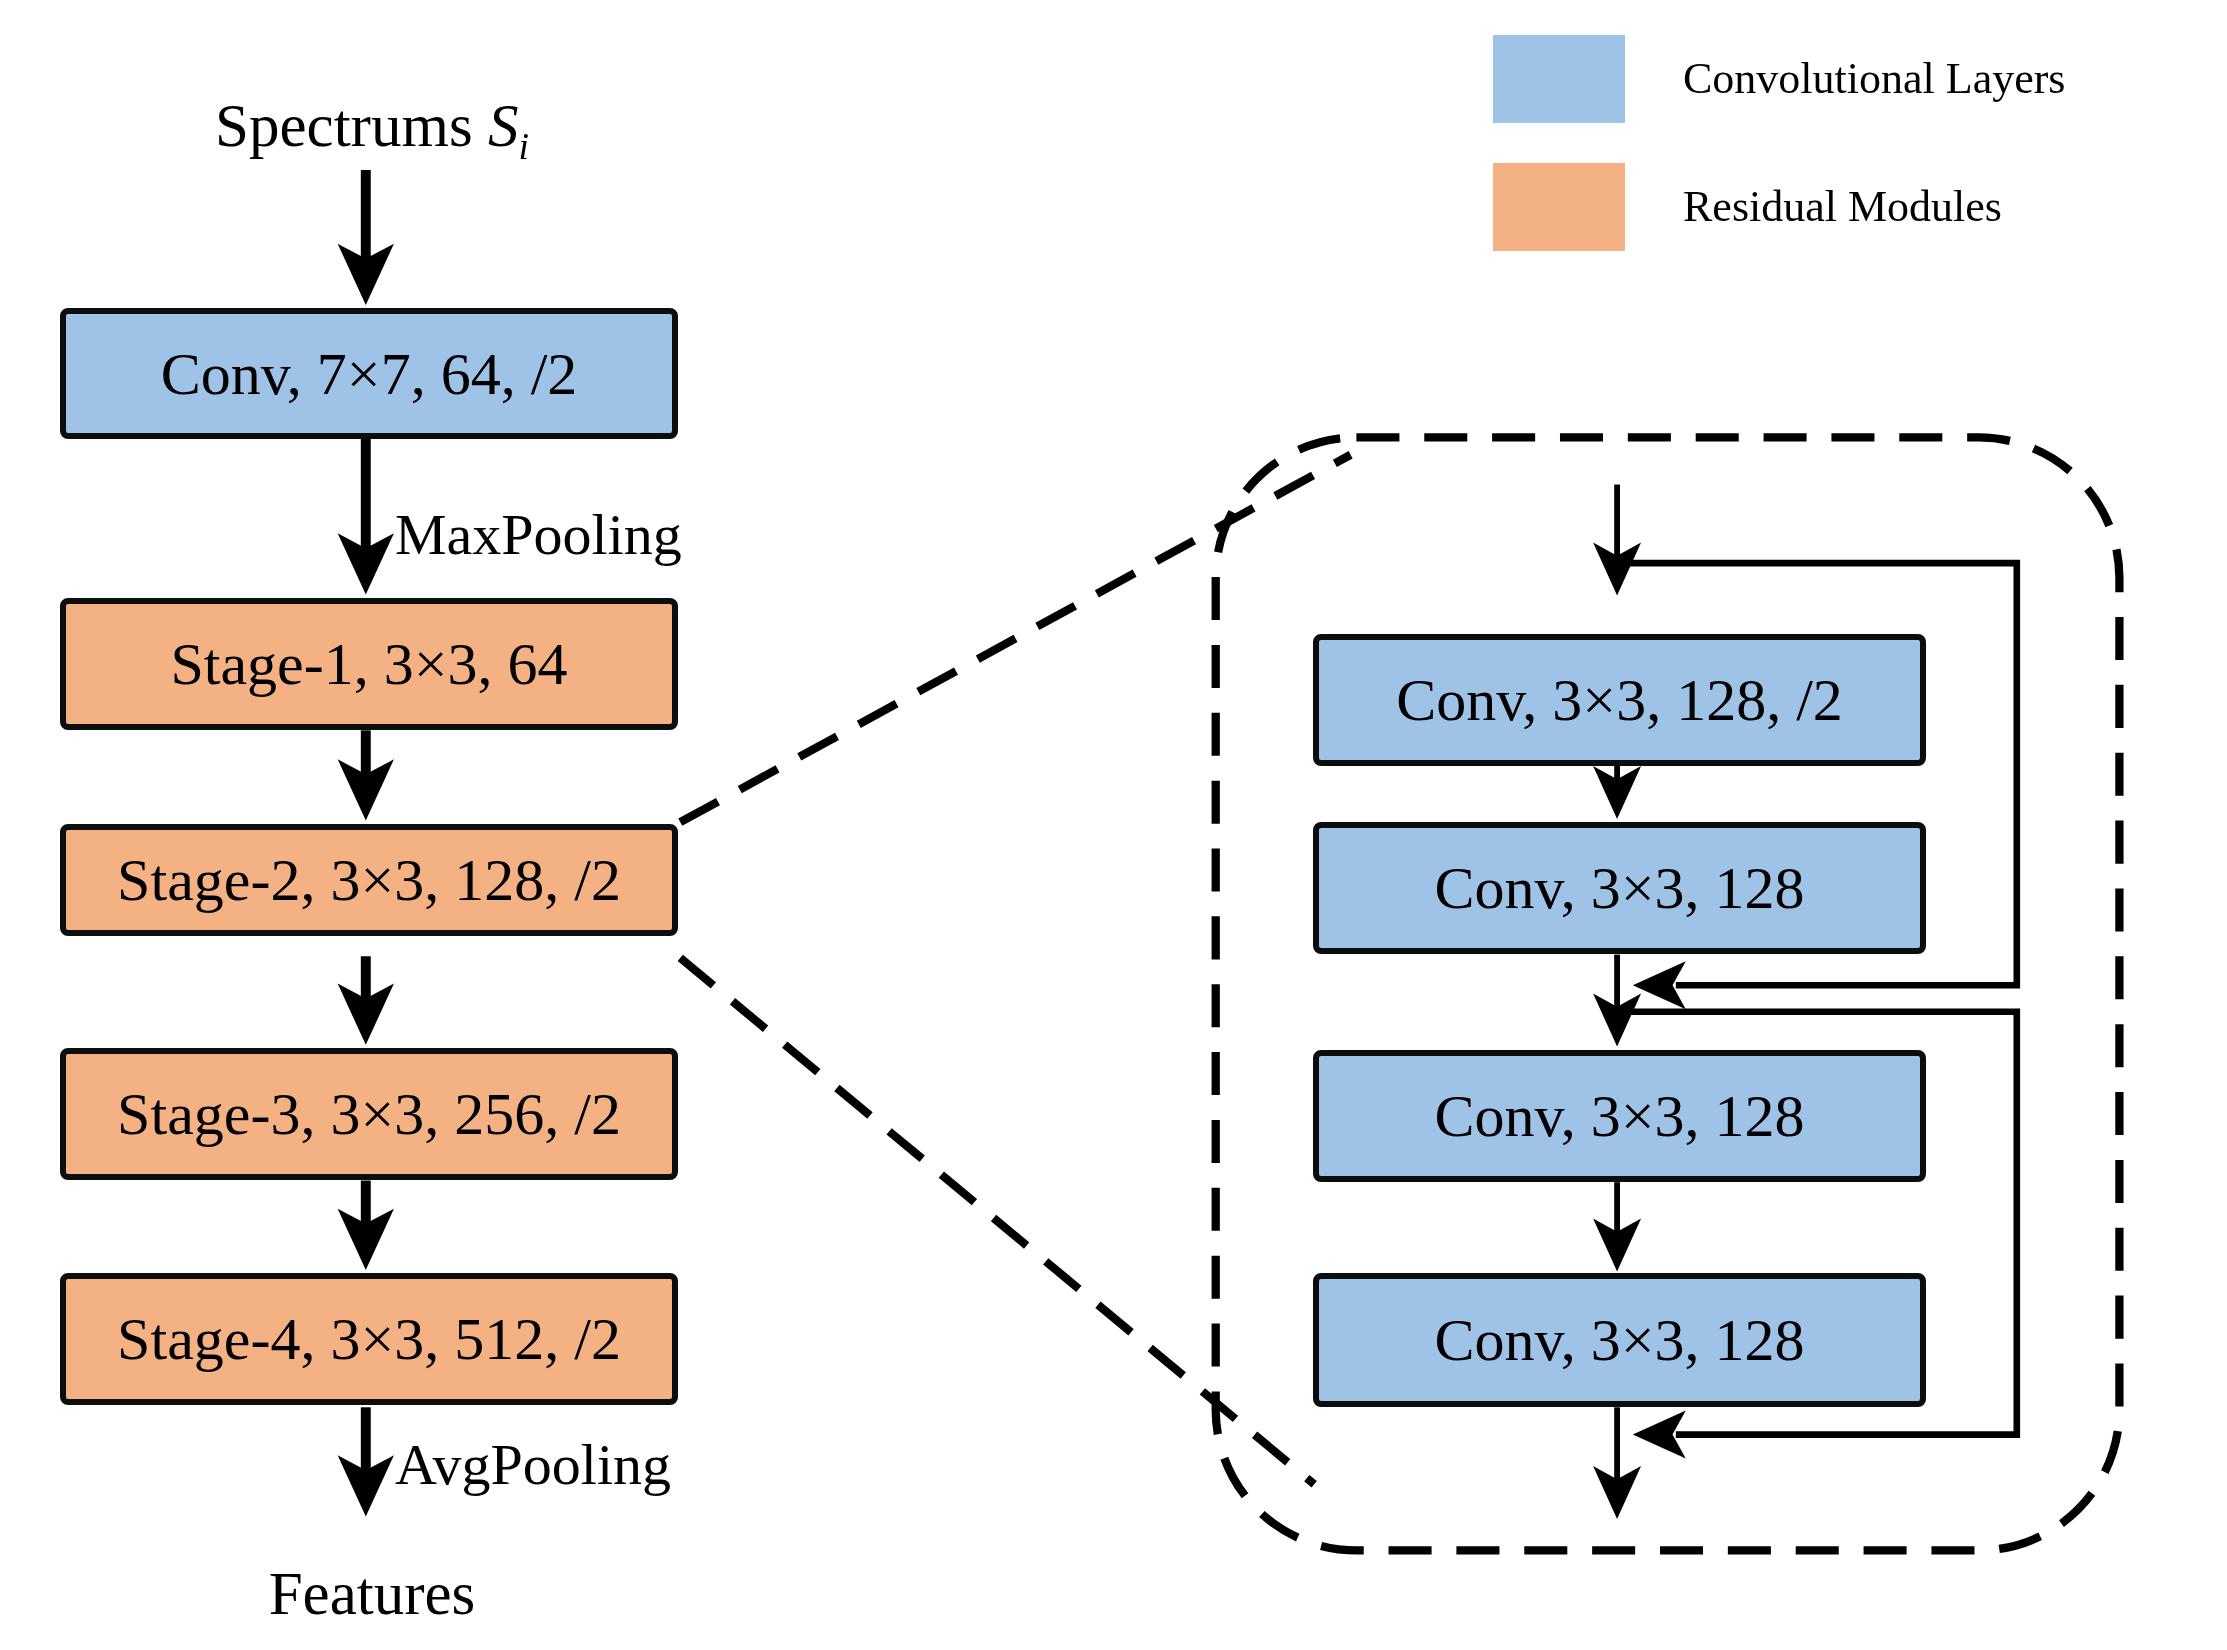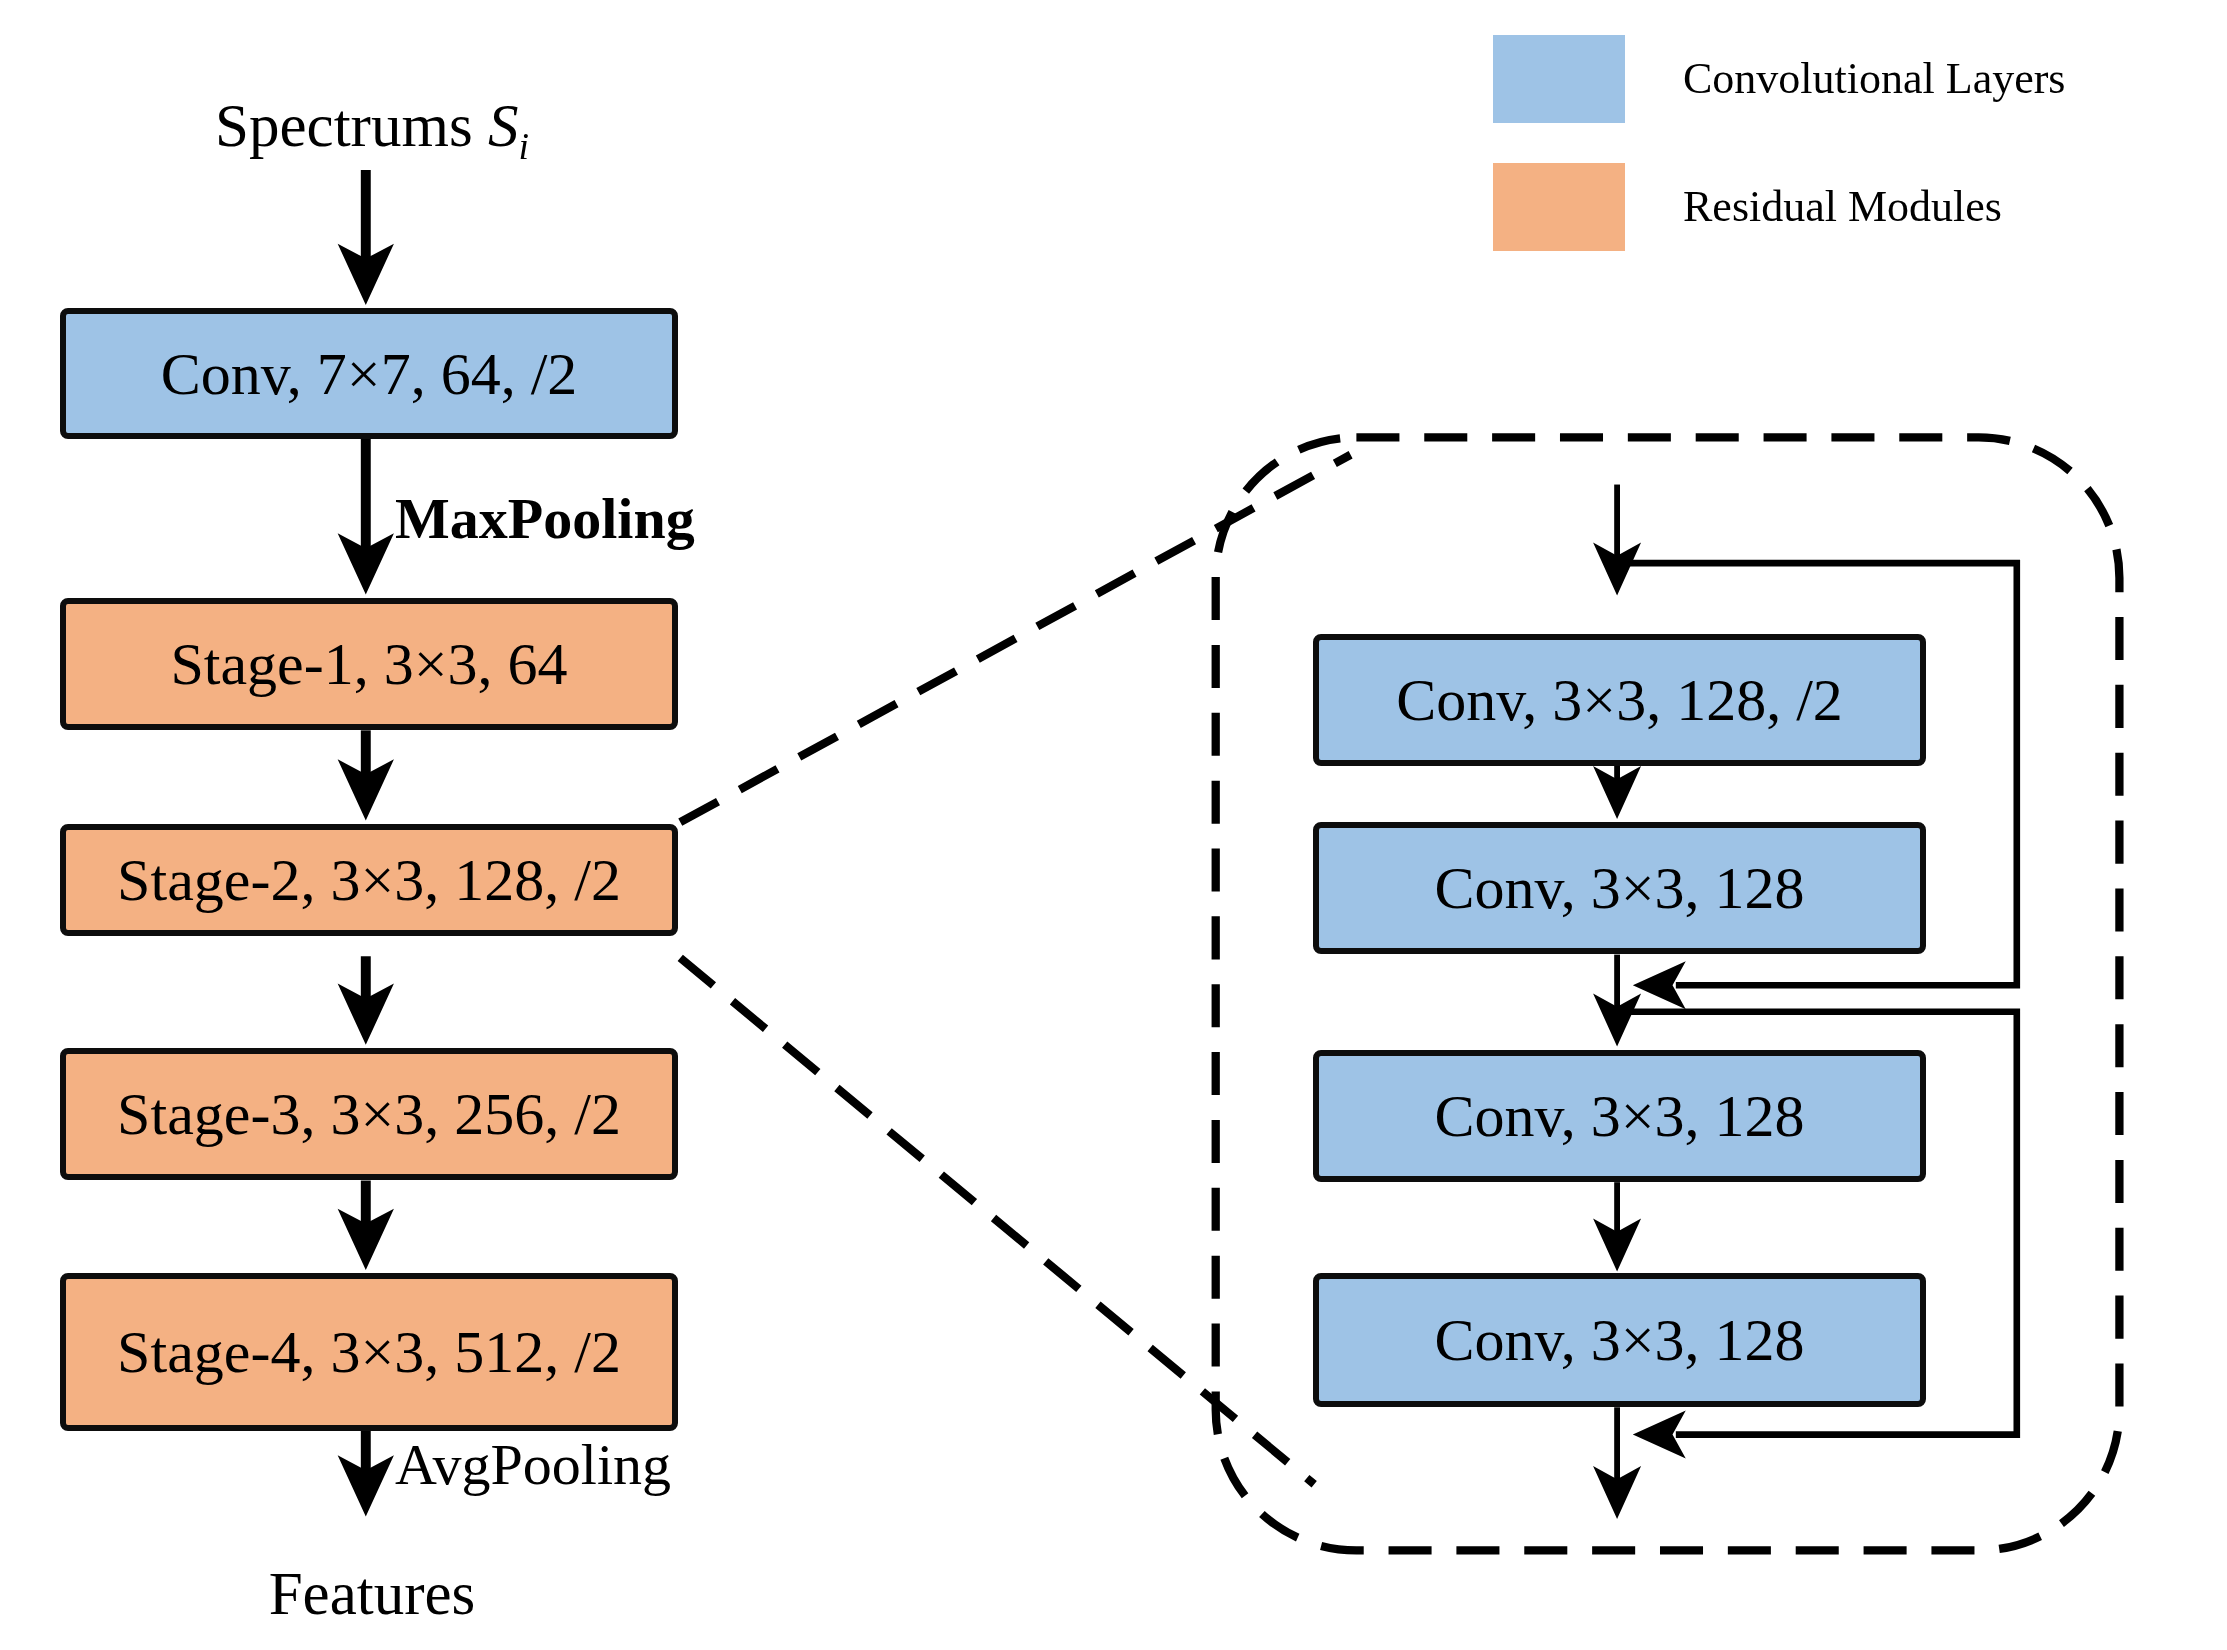--- a/index.html
+++ b/index.html
@@ -74,35 +74,35 @@
       <path d="M1925 1835 L1896 1771 L1925 1787 L1954 1771 Z" stroke="none"></path>
     </g>
   </svg>
 
   <div class="centerlabel" style="left:116px;top:93px;width:464px;"><span>Spectrums </span><span class="varsym">S</span><sub>i</sub></div>
 
   <div class="node" style="left: 36px; top: 308px; width: 618px; height: 131px; background: rgb(158, 195, 230);">
     <span>Conv, 7×7, 64, /2</span>
   </div>
 
-  <div class="freelabel" style="left:371px;top:488px;font-weight:bold;">MaxPooling</div>
+  <div class="freelabel" style="left:371px;top:504px;">MaxPooling</div>
 
   <div class="node" style="left: 36px; top: 598px; width: 618px; height: 132px; background: rgb(244, 177, 131);">
     <span>Stage-1, 3×3, 64</span>
   </div>
 
   <div class="node" style="left: 36px; top: 824px; width: 618px; height: 112px; background: rgb(244, 177, 131);">
     <span>Stage-2, 3×3, 128, /2</span>
   </div>
 
   <div class="node" style="left: 36px; top: 1048px; width: 618px; height: 132px; background: rgb(244, 177, 131);">
     <span>Stage-3, 3×3, 256, /2</span>
   </div>
 
-  <div class="node" style="left: 36px; top: 1273px; width: 618px; height: 158px; background: rgb(244, 177, 131);">
+  <div class="node" style="left: 36px; top: 1273px; width: 618px; height: 132px; background: rgb(244, 177, 131);">
     <span>Stage-4, 3×3, 512, /2</span>
   </div>
 
   <div class="freelabel" style="left:371px;top:1434px;">AvgPooling</div>
 
   <div class="centerlabel" style="left:116px;top:1561px;width:464px;">Features</div>
 
   <div class="node" style="left: 1289px; top: 634px; width: 613px; height: 132px; background: rgb(158, 195, 230);">
     <span>Conv, 3×3, 128, /2</span>
   </div>

